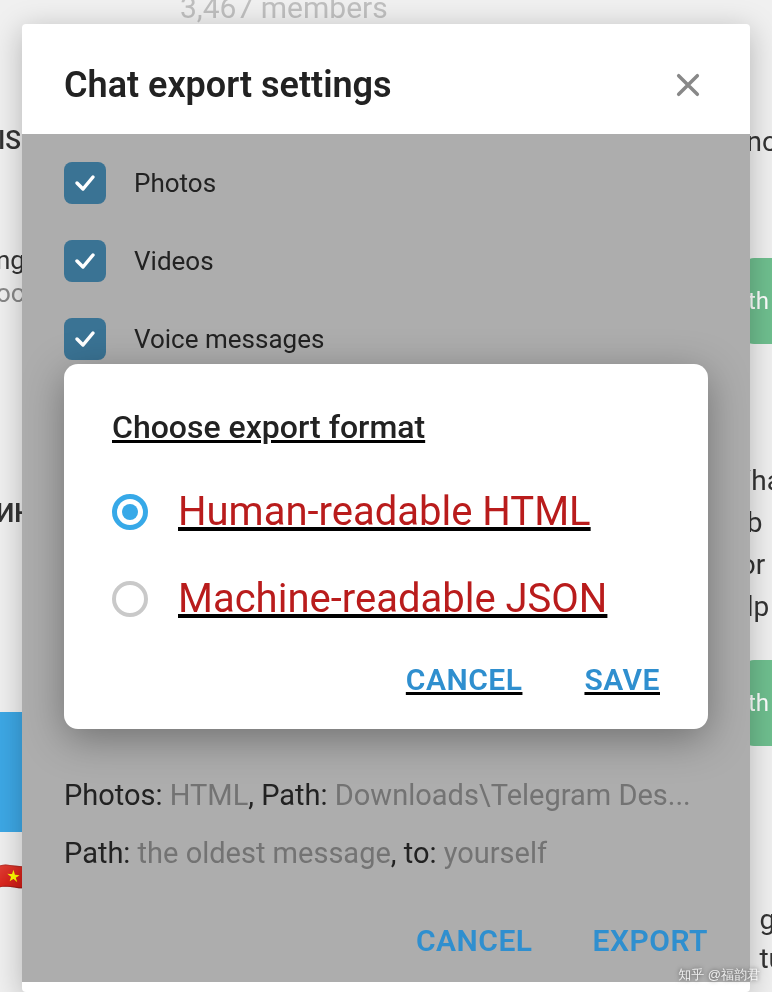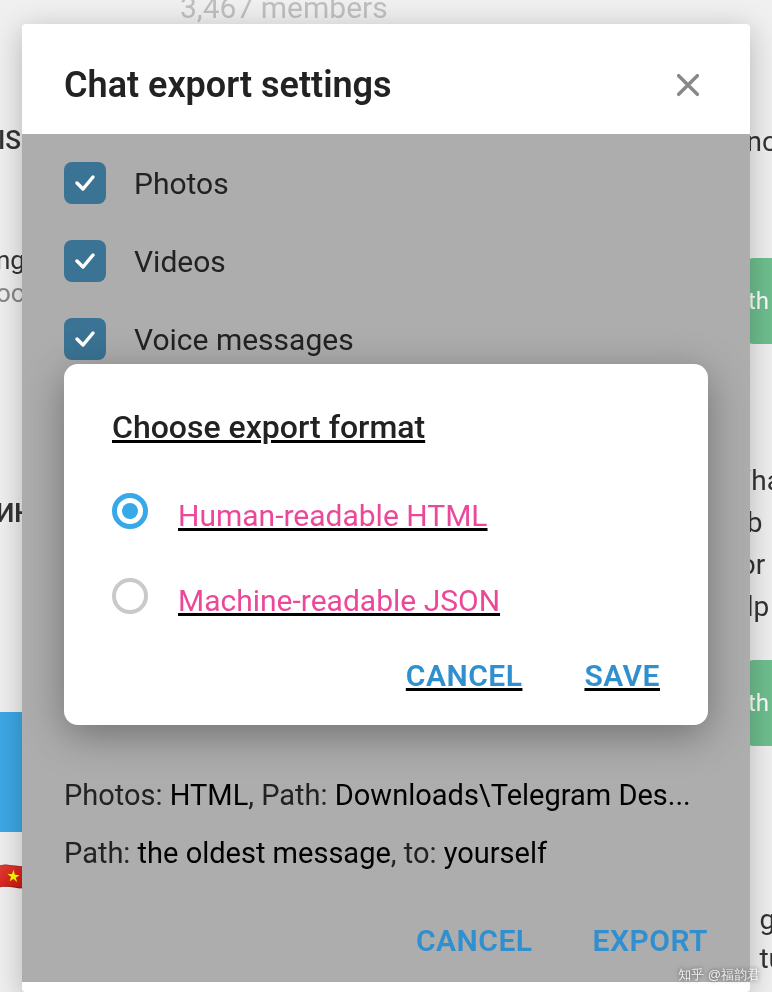--- a/index.html
+++ b/index.html
@@ -191,34 +191,34 @@
   height: 42px;
   background: #3a7394;
   border-radius: 8px;
   display: flex;
   align-items: center;
   justify-content: center;
   cursor: pointer;
 }
 .checkbox svg { display: block; }
 .check-label {
-  font-size: 30px;
+  font-size: 26px;
   color: #222;
 }
 
 .outer-info {
   position: absolute;
   left: 42px;
   right: 42px;
   bottom: 100px;
   font-size: 29px;
   color: #222;
   line-height: 2.0;
 }
-.outer-info .link { color: #000000; cursor: pointer; }
+.outer-info .link { color: #737373; cursor: pointer; }
 
 .outer-actions {
   position: absolute;
   right: 42px;
   bottom: 24px;
   display: flex;
   gap: 60px;
 }
 .outer-actions .btn {
   font-size: 30px;
@@ -268,23 +268,22 @@
   content: "";
   width: 16px;
   height: 16px;
   background: #37a9e8;
   border-radius: 50%;
 }
 .radio.unselected {
   border: 4px solid #c9c9c9;
 }
 .radio-label {
-  font-size: 30px;
-  color: #ec4899;
-  margin-top: 10px;
+  font-size: 40px;
+  color: #b91c1c;
 }
 .inner-actions {
   display: flex;
   justify-content: flex-end;
   gap: 62px;
   margin-top: 32px;
 }
 .inner-actions .btn {
   font-size: 30px;
   font-weight: 600;

